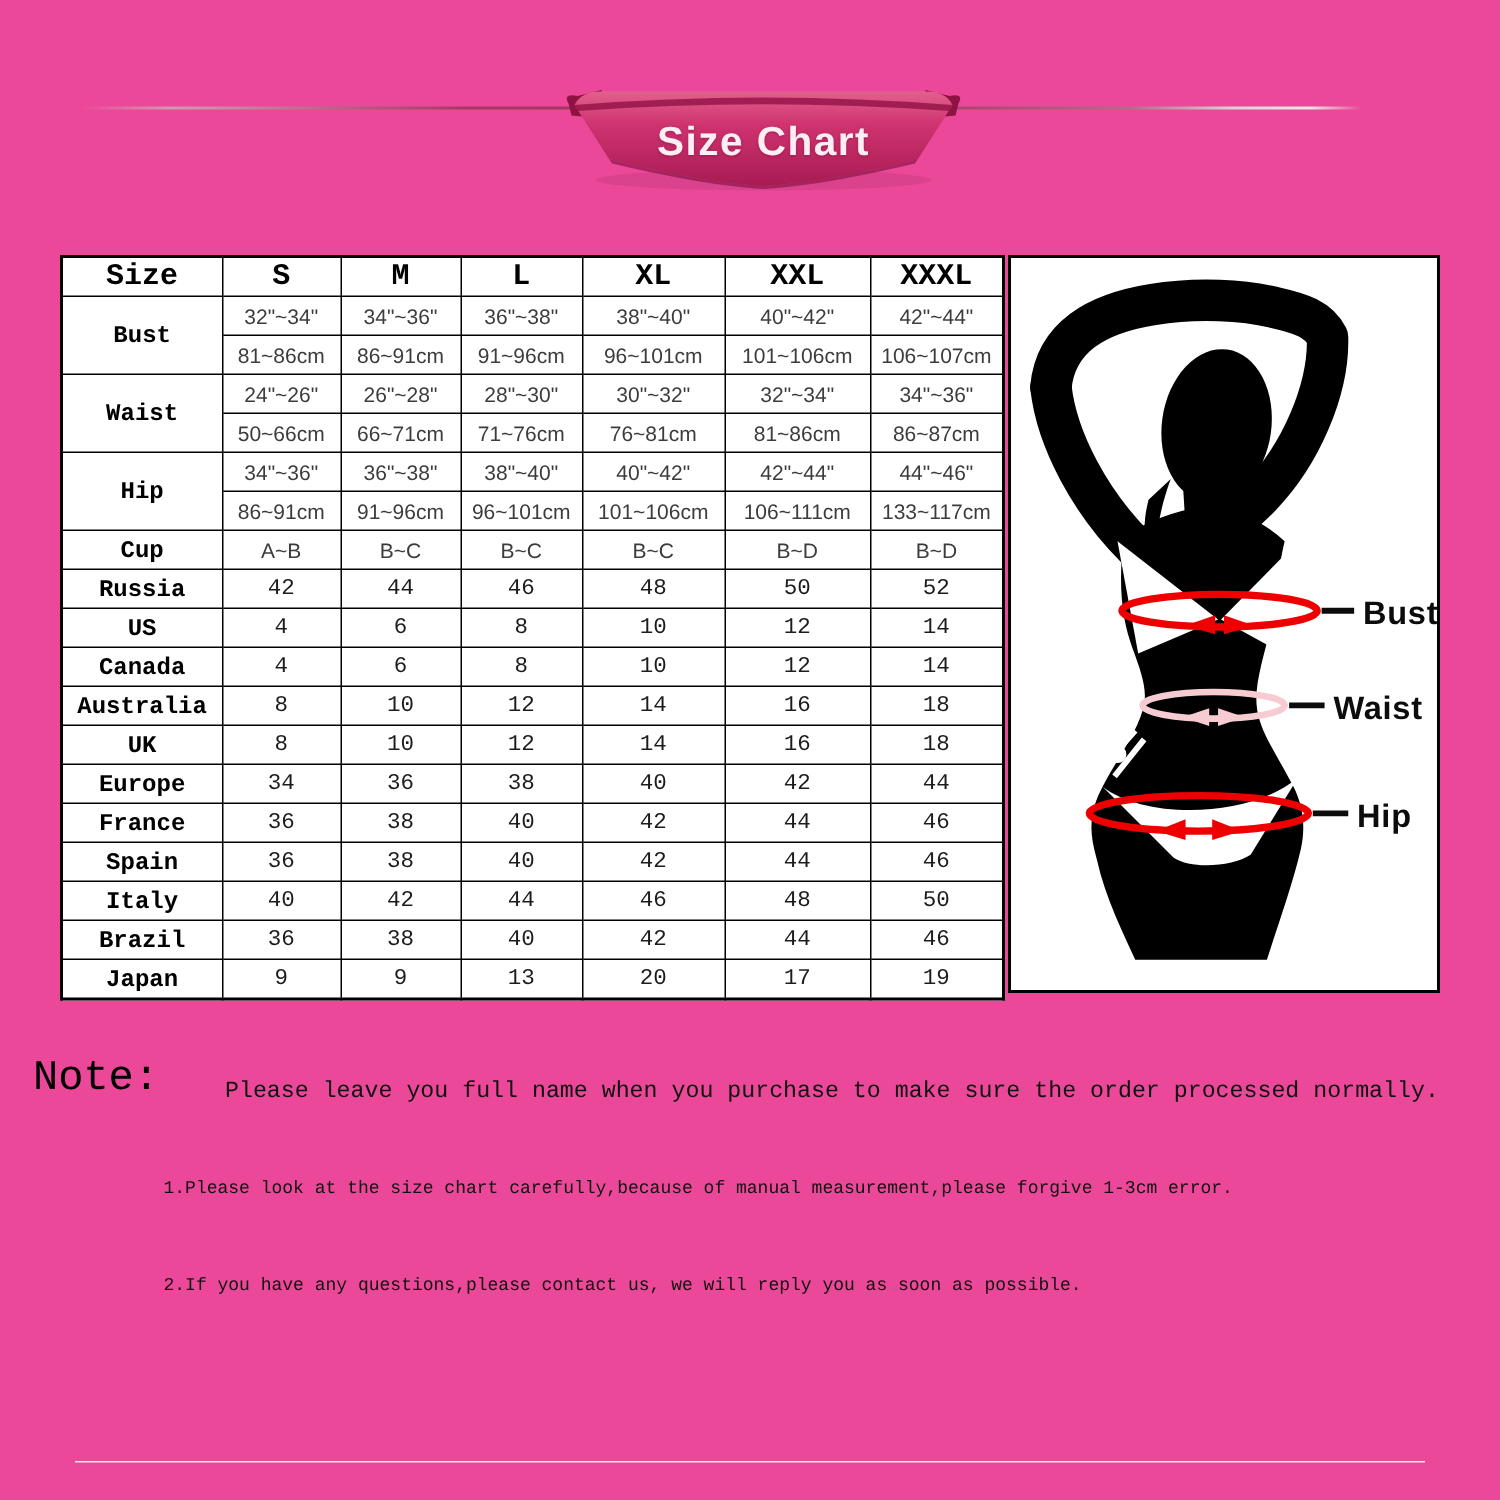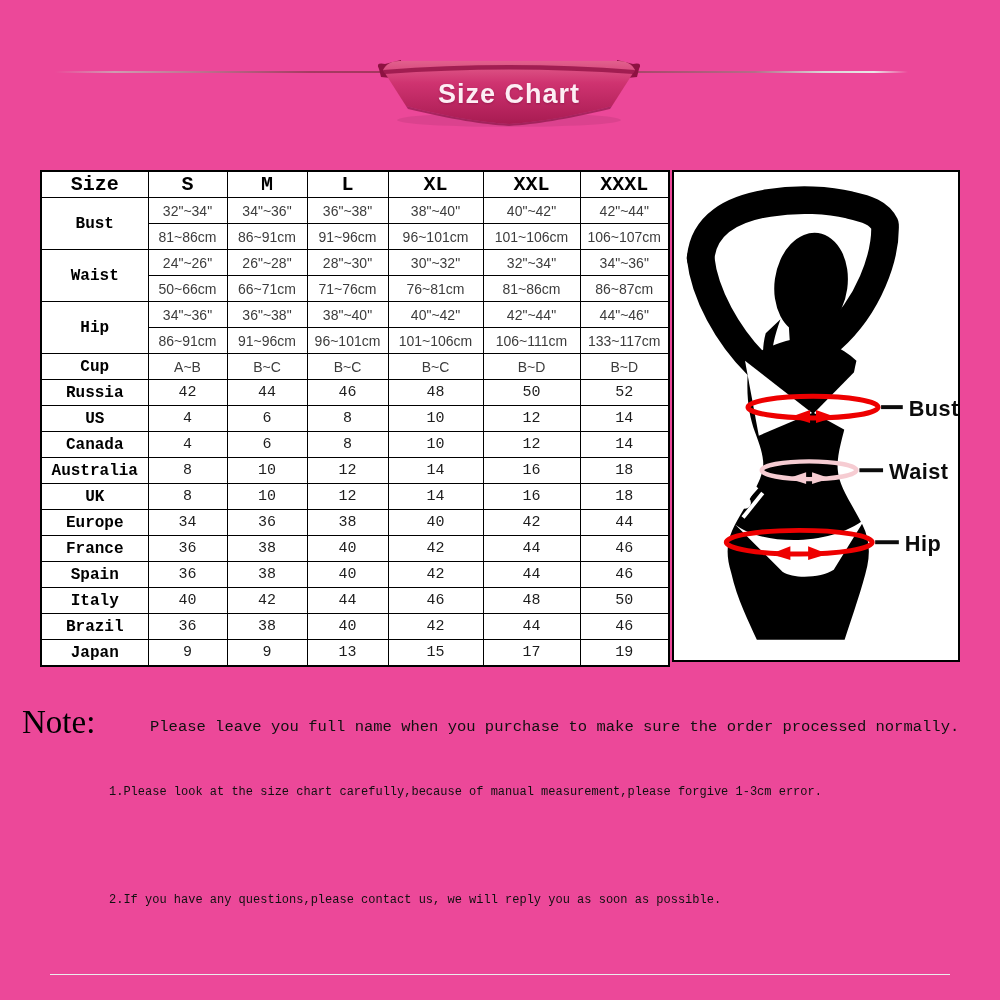--- a/index.html
+++ b/index.html
@@ -29,26 +29,26 @@
 
   
   .figure-box{position:absolute;left:672px;top:170px;width:288px;height:492px;
     border:2px solid #000;box-sizing:border-box;background:#fff;}
   .figure-box svg{display:block;}
   .measure-label{font-family:"Liberation Sans", sans-serif;font-weight:900;
     font-size:22px;fill:#0c0c0c;letter-spacing:0.5px;}
 
   
   .note-heading{position:absolute;left:22px;top:704px;
-    font-family:Liberation Serif, serif;font-size:33px;color:#000;}
+    font-family:Liberation Mono, monospace;font-size:28px;color:#000;}
   .note-intro{position:absolute;left:150px;top:718px;width:840px;
     font-family:Liberation Mono, monospace;font-size:15.5px;color:#101010;white-space:nowrap;}
   .note-item{position:absolute;left:109px;width:890px;
     font-family:"Liberation Mono", monospace;font-size:12px;color:#101010;white-space:nowrap;}
-  .note-item.n1{top:785px;} .note-item.n2{top:850px;margin-top:43px;} .note-item.n3{top:915px;}
+  .note-item.n1{top:785px;} .note-item.n2{top:850px;} .note-item.n3{top:915px;}
 
   .bottom-rule{position:absolute;left:50px;top:974px;width:900px;height:1px;background:#ececec;}
 </style>
 </head>
 <body>
 
 <div class="page">
 
   <div class="rule-line"></div>
   <div class="ribbon-wrap">
@@ -245,21 +245,21 @@
           <td class="val-mono">40</td>
           <td class="val-mono">42</td>
           <td class="val-mono">44</td>
           <td class="val-mono">46</td>
         </tr>
         <tr>
           <td class="label-cell">Japan</td>
           <td class="val-mono">9</td>
           <td class="val-mono">9</td>
           <td class="val-mono">13</td>
-          <td class="val-mono">15</td>
+          <td class="val-mono">20</td>
           <td class="val-mono">17</td>
           <td class="val-mono">19</td>
         </tr>
       </tbody>
   </table>
 
   <div class="figure-box">
     <svg width="284" height="488" viewBox="0 0 288 492">
 
       <path d="M76,188 C72,225 76,245 82,262 C88,278 92,290 90,300

